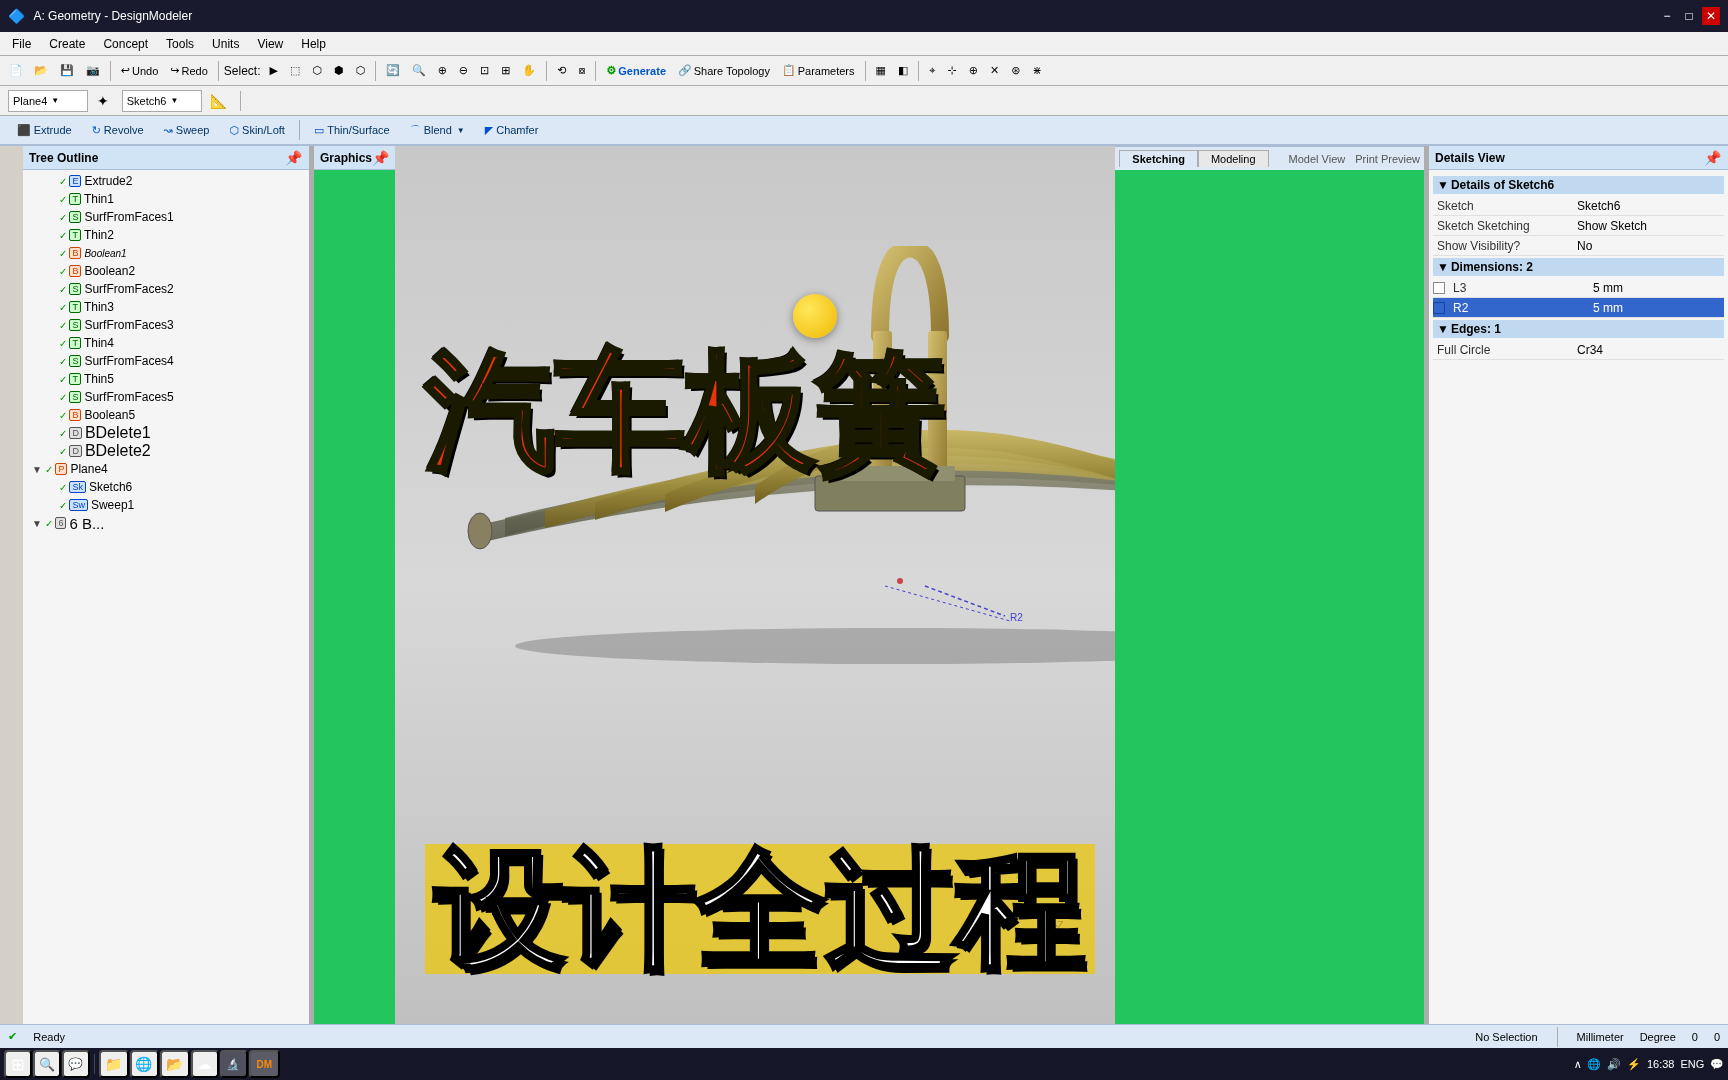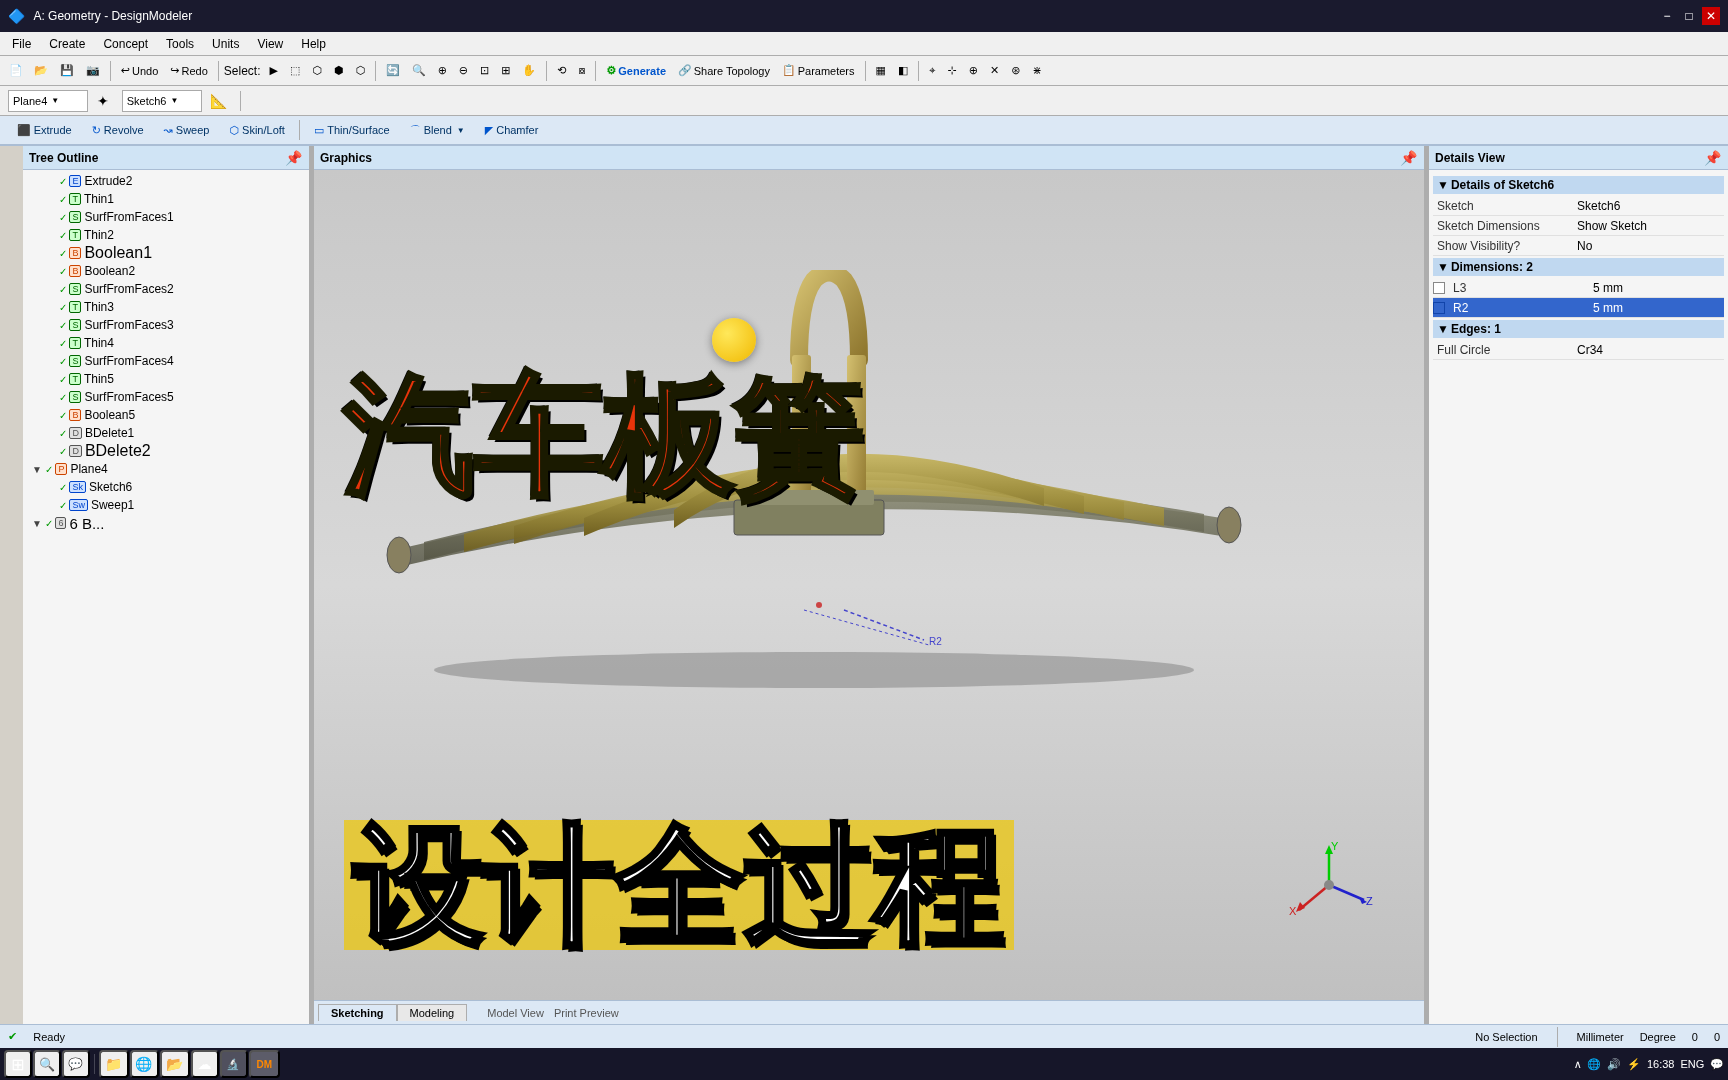--- a/index.html
+++ b/index.html
@@ -179,21 +179,20 @@
       font-size: 12px;
       height: 18px;
       white-space: nowrap;
     }
 
     
     #graphics-panel {
       flex: 1;
       background: #22c55e;
       display: flex;
-      flex-direction: column;
       overflow: hidden;
       position: relative;
     }
     #graphics-header {
       height: 24px;
       background: #d0e4f5;
       border-bottom: 1px solid #aabdd4;
       display: flex;
       align-items: center;
       justify-content: space-between;
@@ -579,21 +578,21 @@
         <div class="tree-item" style="padding-left: 24px;">
           <span style="width:12px; display:inline-block;"></span>
           <span style="color:#009900; font-size:10px; margin-right:2px;">✓</span>
           <span style="background:#ccffcc; color:#006600; border:1px solid #006600; font-size:9px; padding:0 2px; margin-right:3px; border-radius:2px; flex-shrink:0;">T</span>
           <span style="font-size:12px;">Thin2</span>
         </div>
         <div class="tree-item" style="padding-left: 24px;">
           <span style="width:12px; display:inline-block;"></span>
           <span style="color:#009900; font-size:10px; margin-right:2px;">✓</span>
           <span style="background:#ffe0cc; color:#cc4400; border:1px solid #cc4400; font-size:9px; padding:0 2px; margin-right:3px; border-radius:2px; flex-shrink:0;">B</span>
-          <span style="font-size:16px;">Boolean1</span>
+          <span style="font-size:10px;font-style:italic;">Boolean1</span>
         </div>
         <div class="tree-item" style="padding-left: 24px;">
           <span style="width:12px; display:inline-block;"></span>
           <span style="color:#009900; font-size:10px; margin-right:2px;">✓</span>
           <span style="background:#ffe0cc; color:#cc4400; border:1px solid #cc4400; font-size:9px; padding:0 2px; margin-right:3px; border-radius:2px; flex-shrink:0;">B</span>
           <span style="font-size:12px;">Boolean2</span>
         </div>
         <div class="tree-item" style="padding-left: 24px;">
           <span style="width:12px; display:inline-block;"></span>
           <span style="color:#009900; font-size:10px; margin-right:2px;">✓</span>
@@ -639,21 +638,21 @@
         <div class="tree-item" style="padding-left: 24px;">
           <span style="width:12px; display:inline-block;"></span>
           <span style="color:#009900; font-size:10px; margin-right:2px;">✓</span>
           <span style="background:#ffe0cc; color:#cc4400; border:1px solid #cc4400; font-size:9px; padding:0 2px; margin-right:3px; border-radius:2px; flex-shrink:0;">B</span>
           <span style="font-size:12px;">Boolean5</span>
         </div>
         <div class="tree-item" style="padding-left: 24px;">
           <span style="width:12px; display:inline-block;"></span>
           <span style="color:#009900; font-size:10px; margin-right:2px;">✓</span>
           <span style="background:#e0e0e0; color:#555555; border:1px solid #555555; font-size:9px; padding:0 2px; margin-right:3px; border-radius:2px; flex-shrink:0;">D</span>
-          <span style="font-size:12px;">BDelete1</span>
+          <span style="font-size:16px;">BDelete1</span>
         </div>
         <div class="tree-item" style="padding-left: 24px;">
           <span style="width:12px; display:inline-block;"></span>
           <span style="color:#009900; font-size:10px; margin-right:2px;">✓</span>
           <span style="background:#e0e0e0; color:#555555; border:1px solid #555555; font-size:9px; padding:0 2px; margin-right:3px; border-radius:2px; flex-shrink:0;">D</span>
           <span style="font-size:16px;">BDelete2</span>
         </div>
         <div class="tree-item" style="padding-left: 8px;">
           <span class="expand-icon">▼</span>
           <span style="color:#009900; font-size:10px; margin-right:2px;">✓</span>
@@ -798,21 +797,21 @@
         <span style="cursor:pointer;">▼</span>
         <span>Details of Sketch6</span>
       </div>
 
       <div class="details-row">
         <span class="details-cell-left">Sketch</span>
         <span class="details-cell-right">Sketch6</span>
       </div>
 
       <div class="details-row">
-        <span class="details-cell-left">Sketch Dimensions</span>
+        <span class="details-cell-left">Sketch Sketching</span>
         <span class="details-cell-right">Show Sketch</span>
       </div>
 
       <div class="details-row">
         <span class="details-cell-left">Show Visibility?</span>
         <span class="details-cell-right">No</span>
       </div>
 
       <div class="details-section-header">
         <span style="cursor:pointer;">▼</span>

